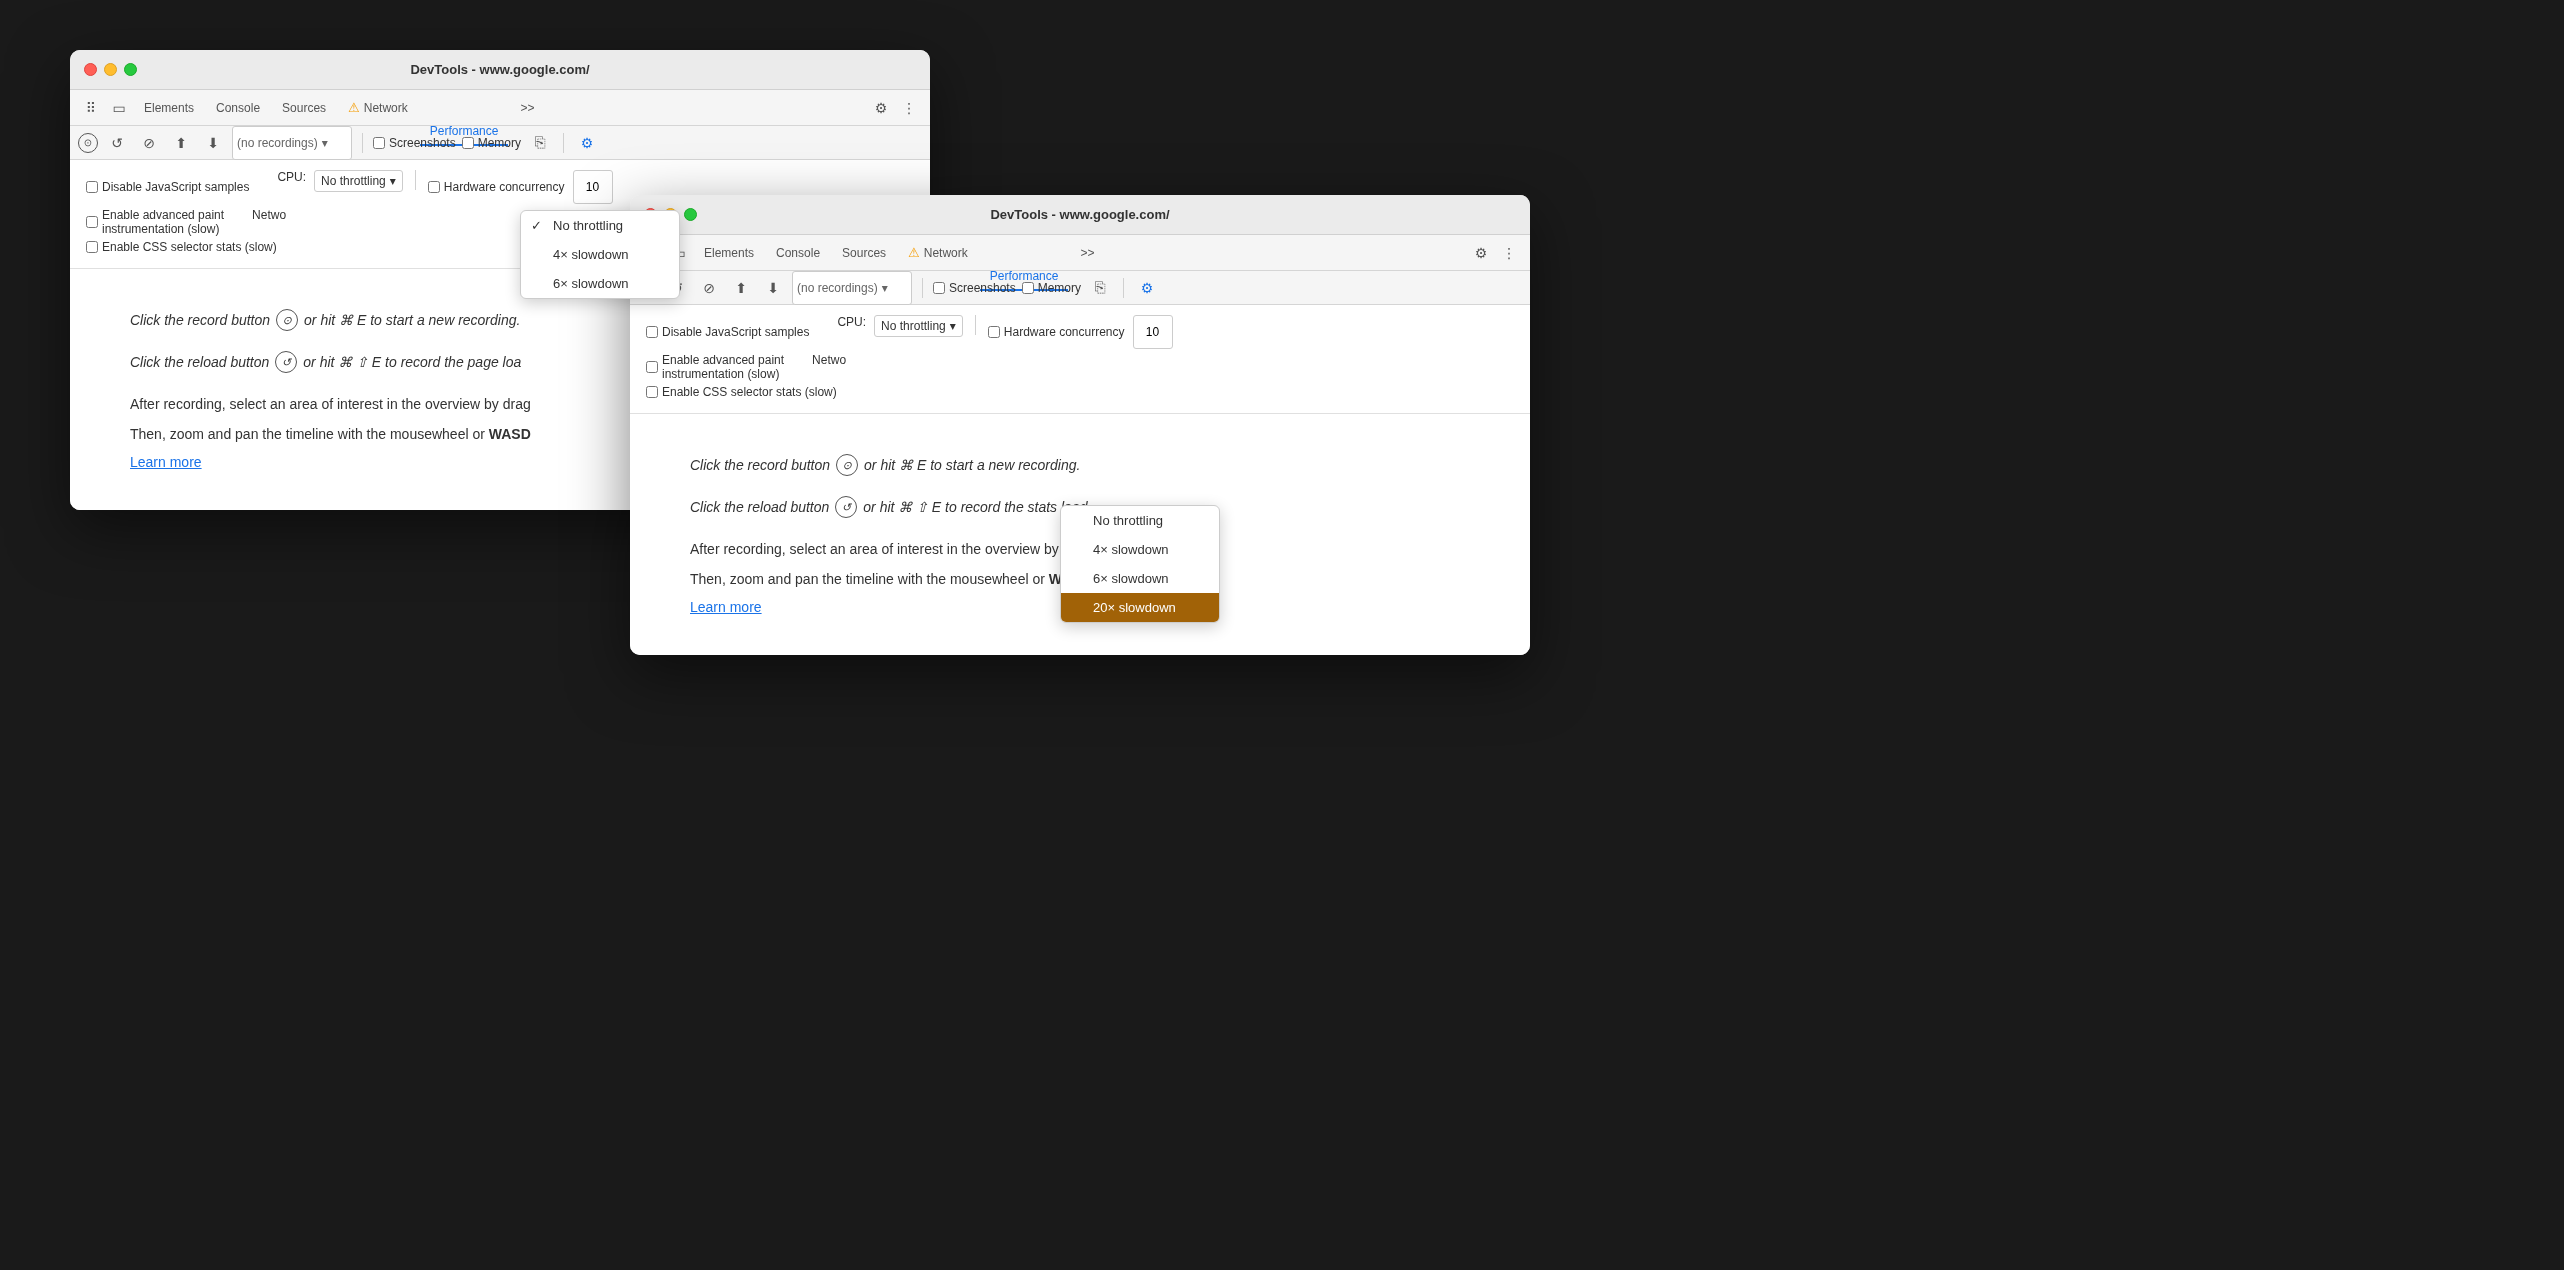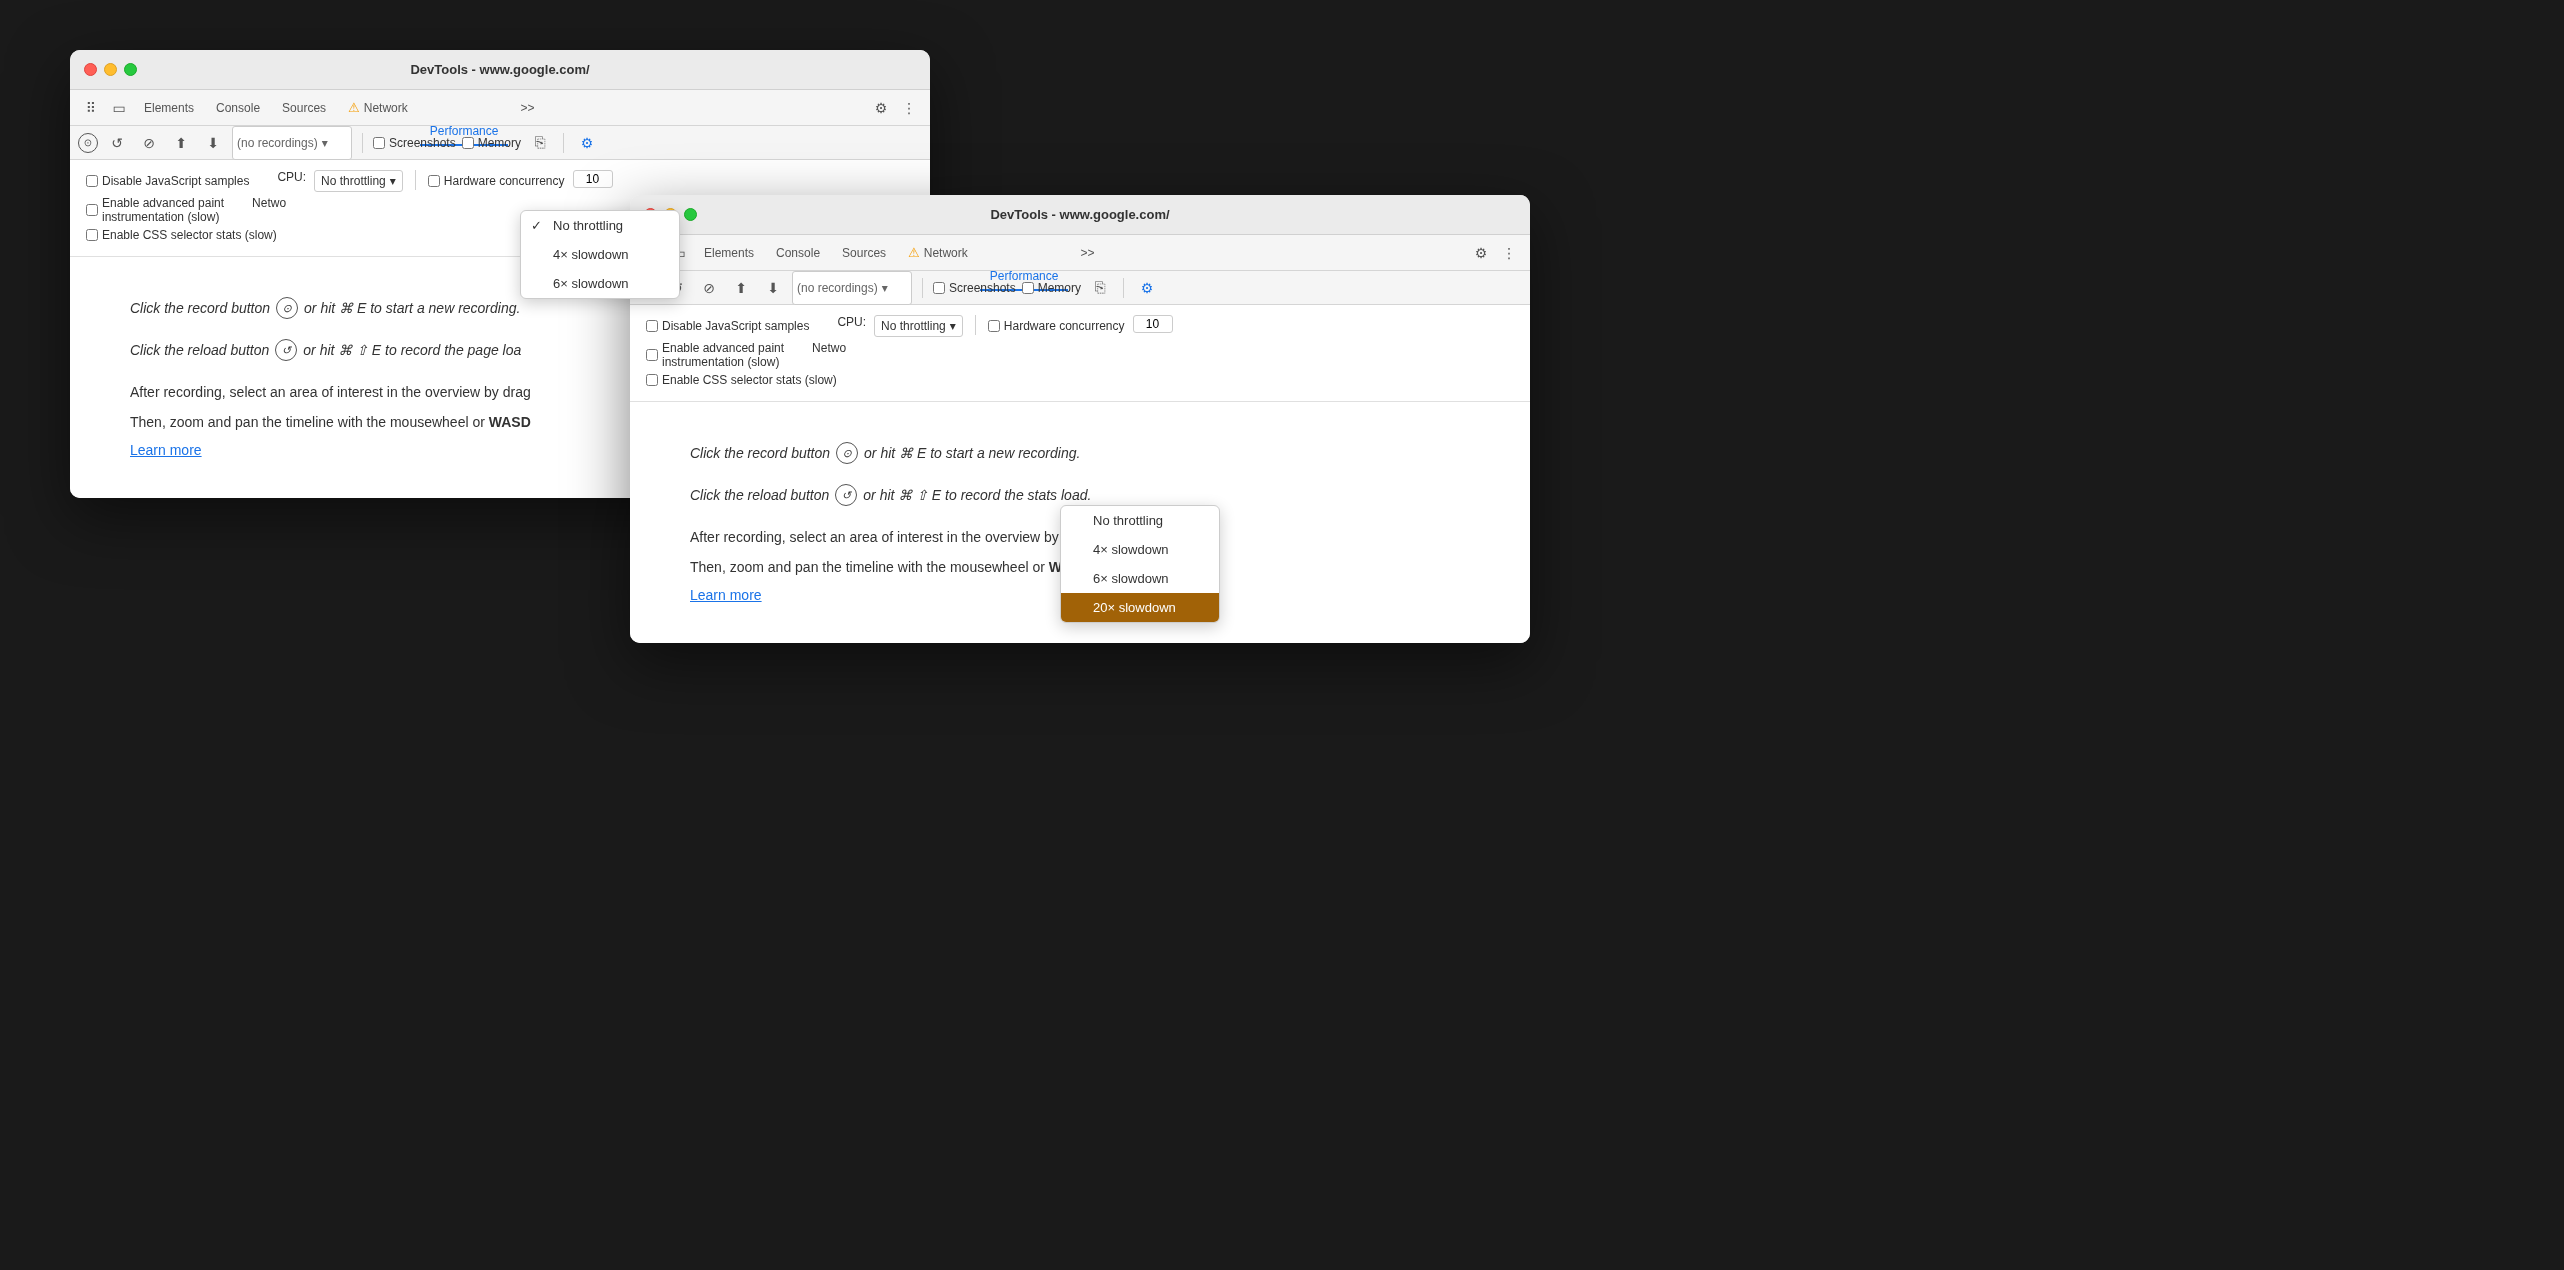--- a/index.html
+++ b/index.html
@@ -274,21 +274,21 @@
 
     .separator {
       width: 1px;
       height: 20px;
       background: #d0d0d0;
       margin: 0 4px;
     }
 
     .hardware-concurrency-input {
       width: 40px;
-      height: 18px;
+      height: 34px;
       border: 1px solid #ccc;
       border-radius: 3px;
       text-align: center;
       font-size: 12px;
     }
 
     .warning-triangle {
       color: #f59c00;
       font-size: 13px;
     }

